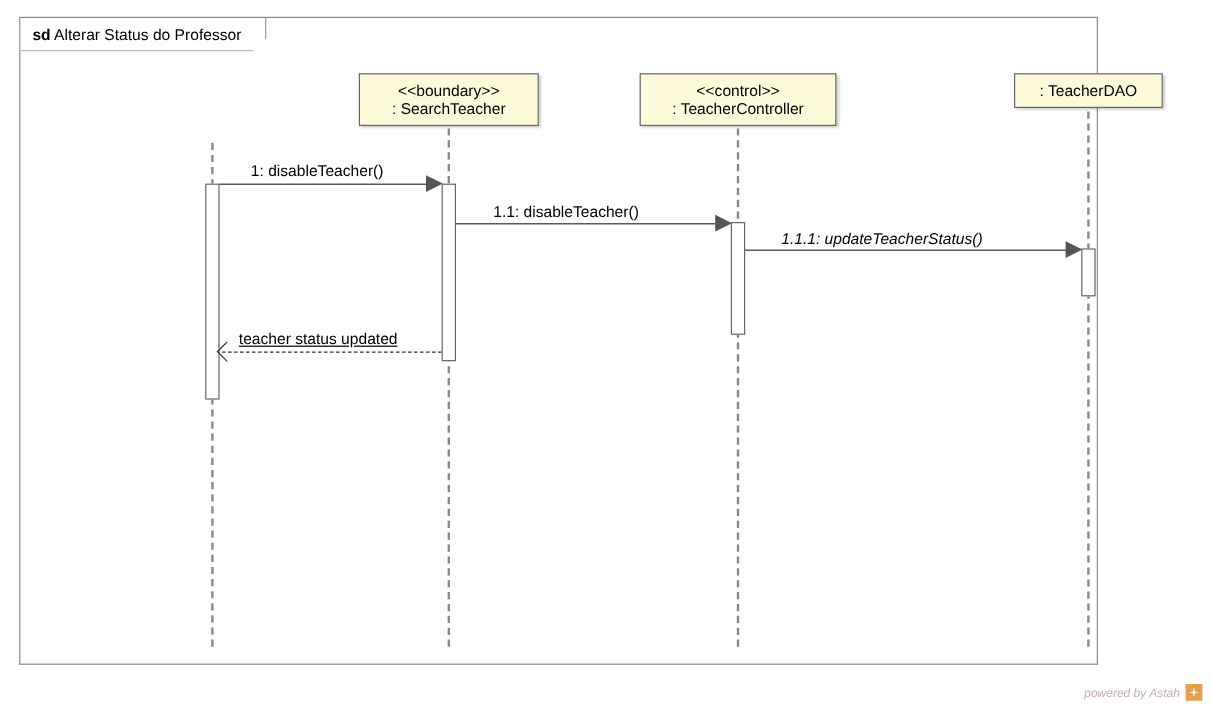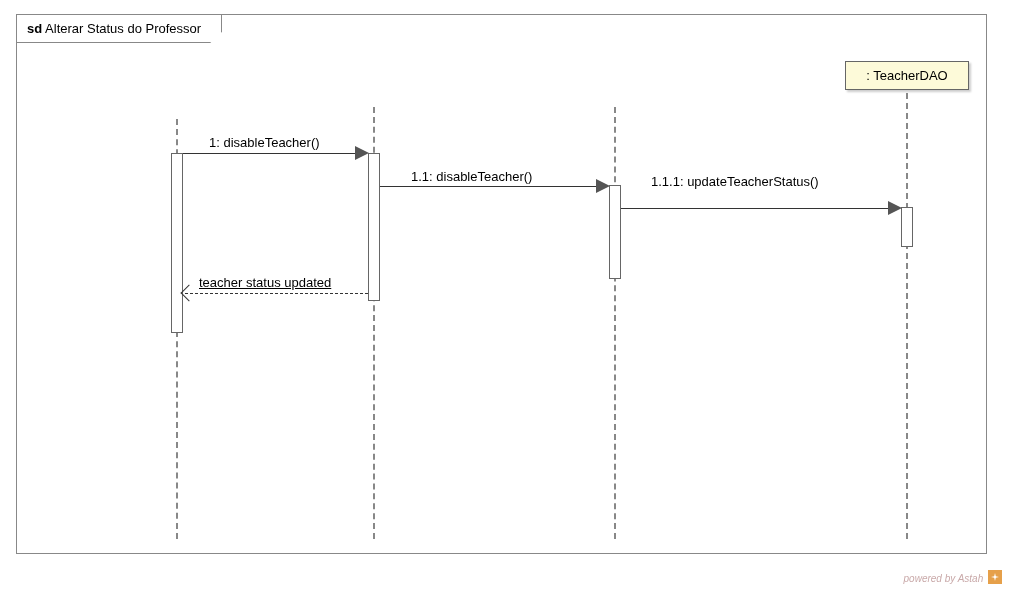--- a/index.html
+++ b/index.html
@@ -8,21 +8,21 @@
     font-size: 13px;
     background: #fff;
     width: 1010px;
     height: 590px;
     position: relative;
   }
   .frame {
     position: absolute;
     left: 16px;
     top: 14px;
-    width: 971px;
+    width: 899px;
     height: 540px;
     border: 1px solid #888;
   }
   .frame-label {
     position: absolute;
     left: 0;
     top: 0;
     border-right: 1px solid #888;
     border-bottom: 1px solid #888;
     padding: 6px 20px 6px 10px;
@@ -108,21 +108,29 @@
 </head>
 <body>
 
 <div class="frame">
   <div class="frame-label">
     <span class="sd">sd</span>
     <span>Alterar Status do Professor</span>
   </div>
 
 
+  <div class="object-box" style="left:282px; top:46px; width:150px;">
+    <div>&lt;&lt;boundary&gt;&gt;</div>
+    <div>: SearchTeacher</div>
+  </div>
 
+  <div class="object-box" style="left:516px; top:46px; width:164px;">
+    <div>&lt;&lt;control&gt;&gt;</div>
+    <div>: TeacherController</div>
+  </div>
 
   <div class="object-box" style="left:828px; top:46px; width:124px;">
     <div>: TeacherDAO</div>
   </div>
 
   <div class="lifeline" style="left:159px; top:104px; height:420px;"></div>
   <div class="lifeline" style="left:356px; top:92px; height:432px;"></div>
   <div class="lifeline" style="left:597px; top:92px; height:432px;"></div>
   <div class="lifeline" style="left:889px; top:78px; height:446px;"></div>
 
@@ -132,21 +140,21 @@
   <div class="activation" style="left:884px; top:192px; height:40px;"></div>
 
   <div class="msg-label" style="left:192px; top:120px;">1: disableTeacher()</div>
   <div class="arrow-line" style="left:166px; top:138px; width:172px;"></div>
   <div class="arrow-head-solid right" style="left:338px; top:131px;"></div>
 
   <div class="msg-label" style="left:394px; top:154px;">1.1: disableTeacher()</div>
   <div class="arrow-line" style="left:363px; top:171px; width:216px;"></div>
   <div class="arrow-head-solid right" style="left:579px; top:164px;"></div>
 
-  <div class="msg-label" style="left:634px; top:159px;">1.1.1: updateTeacherStatus()</div>
+  <div class="msg-label" style="left:634px; top:176px;font-style:italic;">1.1.1: updateTeacherStatus()</div>
   <div class="arrow-line" style="left:604px; top:193px; width:268px;"></div>
   <div class="arrow-head-solid right" style="left:871px; top:186px;"></div>
 
   <div class="msg-label" style="left:182px; top:260px;text-decoration:underline;">teacher status updated</div>
   <div class="arrow-line dashed" style="left:168px; top:278px; width:183px;"></div>
   <div class="arrow-head-open left" style="left:166px; top:272px;"></div>
 </div>
 
 <div class="watermark">
   <span>powered by Astah</span>

